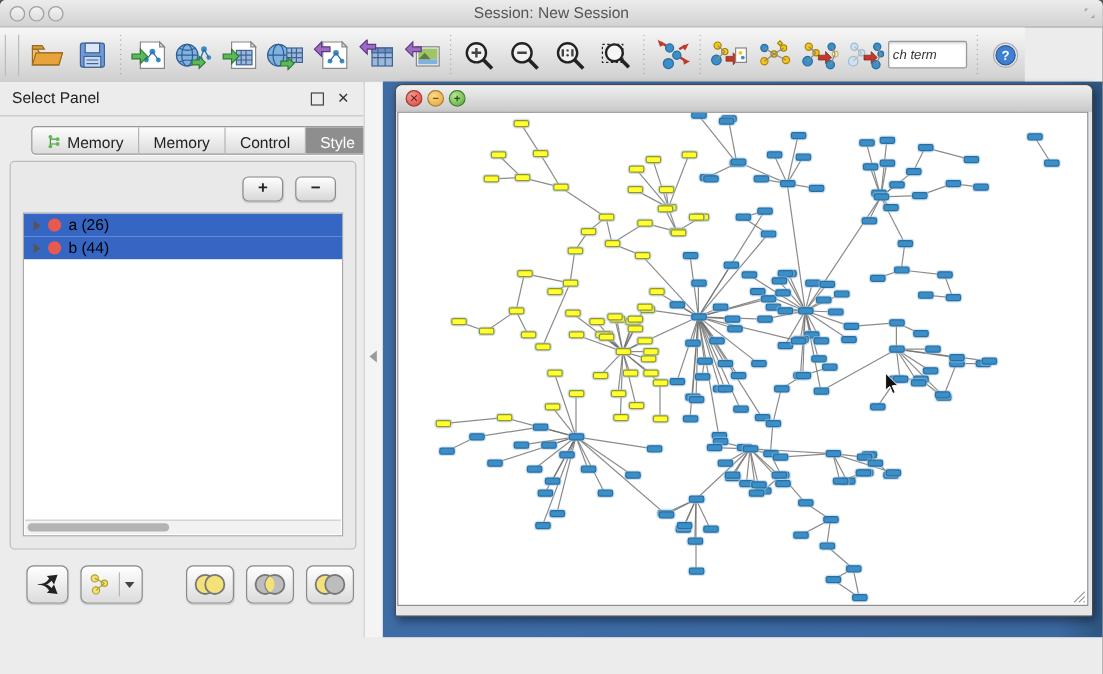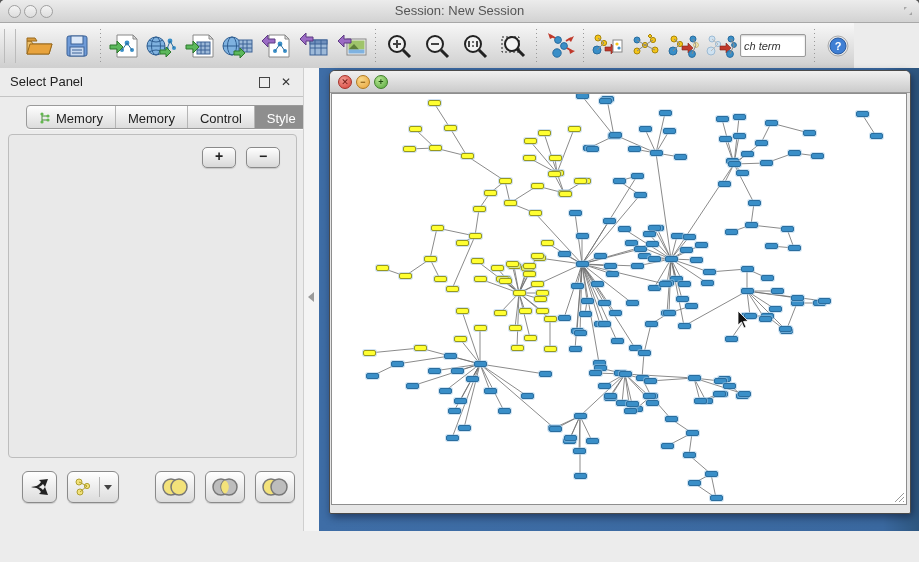--- a/index.html
+++ b/index.html
@@ -353,20 +353,37 @@
               <span>Control</span>
             </div>
             <div class="tab active">
               <span>Style</span>
             </div>
           </div>
       </div>
       <div id="setspanel">
         <div id="btn-add" class="pm-btn">+</div>
         <div id="btn-remove" class="pm-btn">−</div>
+        <div id="setslist">
+          <div id="setrows">
+              <div class="setrow">
+                <span class="tri"></span>
+                <span class="dot"></span>
+                <span class="lbl">a (26)</span>
+              </div>
+              <div class="setrow">
+                <span class="tri"></span>
+                <span class="dot"></span>
+                <span class="lbl">b (44)</span>
+              </div>
+            </div>
+          <div id="hscroll">
+              <div id="hthumb"></div>
+            </div>
+        </div>
       </div>
       <div id="setbtns">
         <div id="b-split" class="sbtn">
           <svg width="22" height="20" viewBox="0 0 22 20">
             <path d="M3 10 Q10 10 13 5 L11 3 L20 2 L17 10 L15 7 Q11 12 3 10" fill="#222"></path>
             <path d="M3 10 Q10 10 13 15 L11 17 L20 18 L17 10 L15 13 Q11 8 3 10" fill="#222"></path>
           </svg>
         </div>
         <div id="b-extract" class="sbtn">
           <svg width="22" height="20" viewBox="0 0 22 20">

